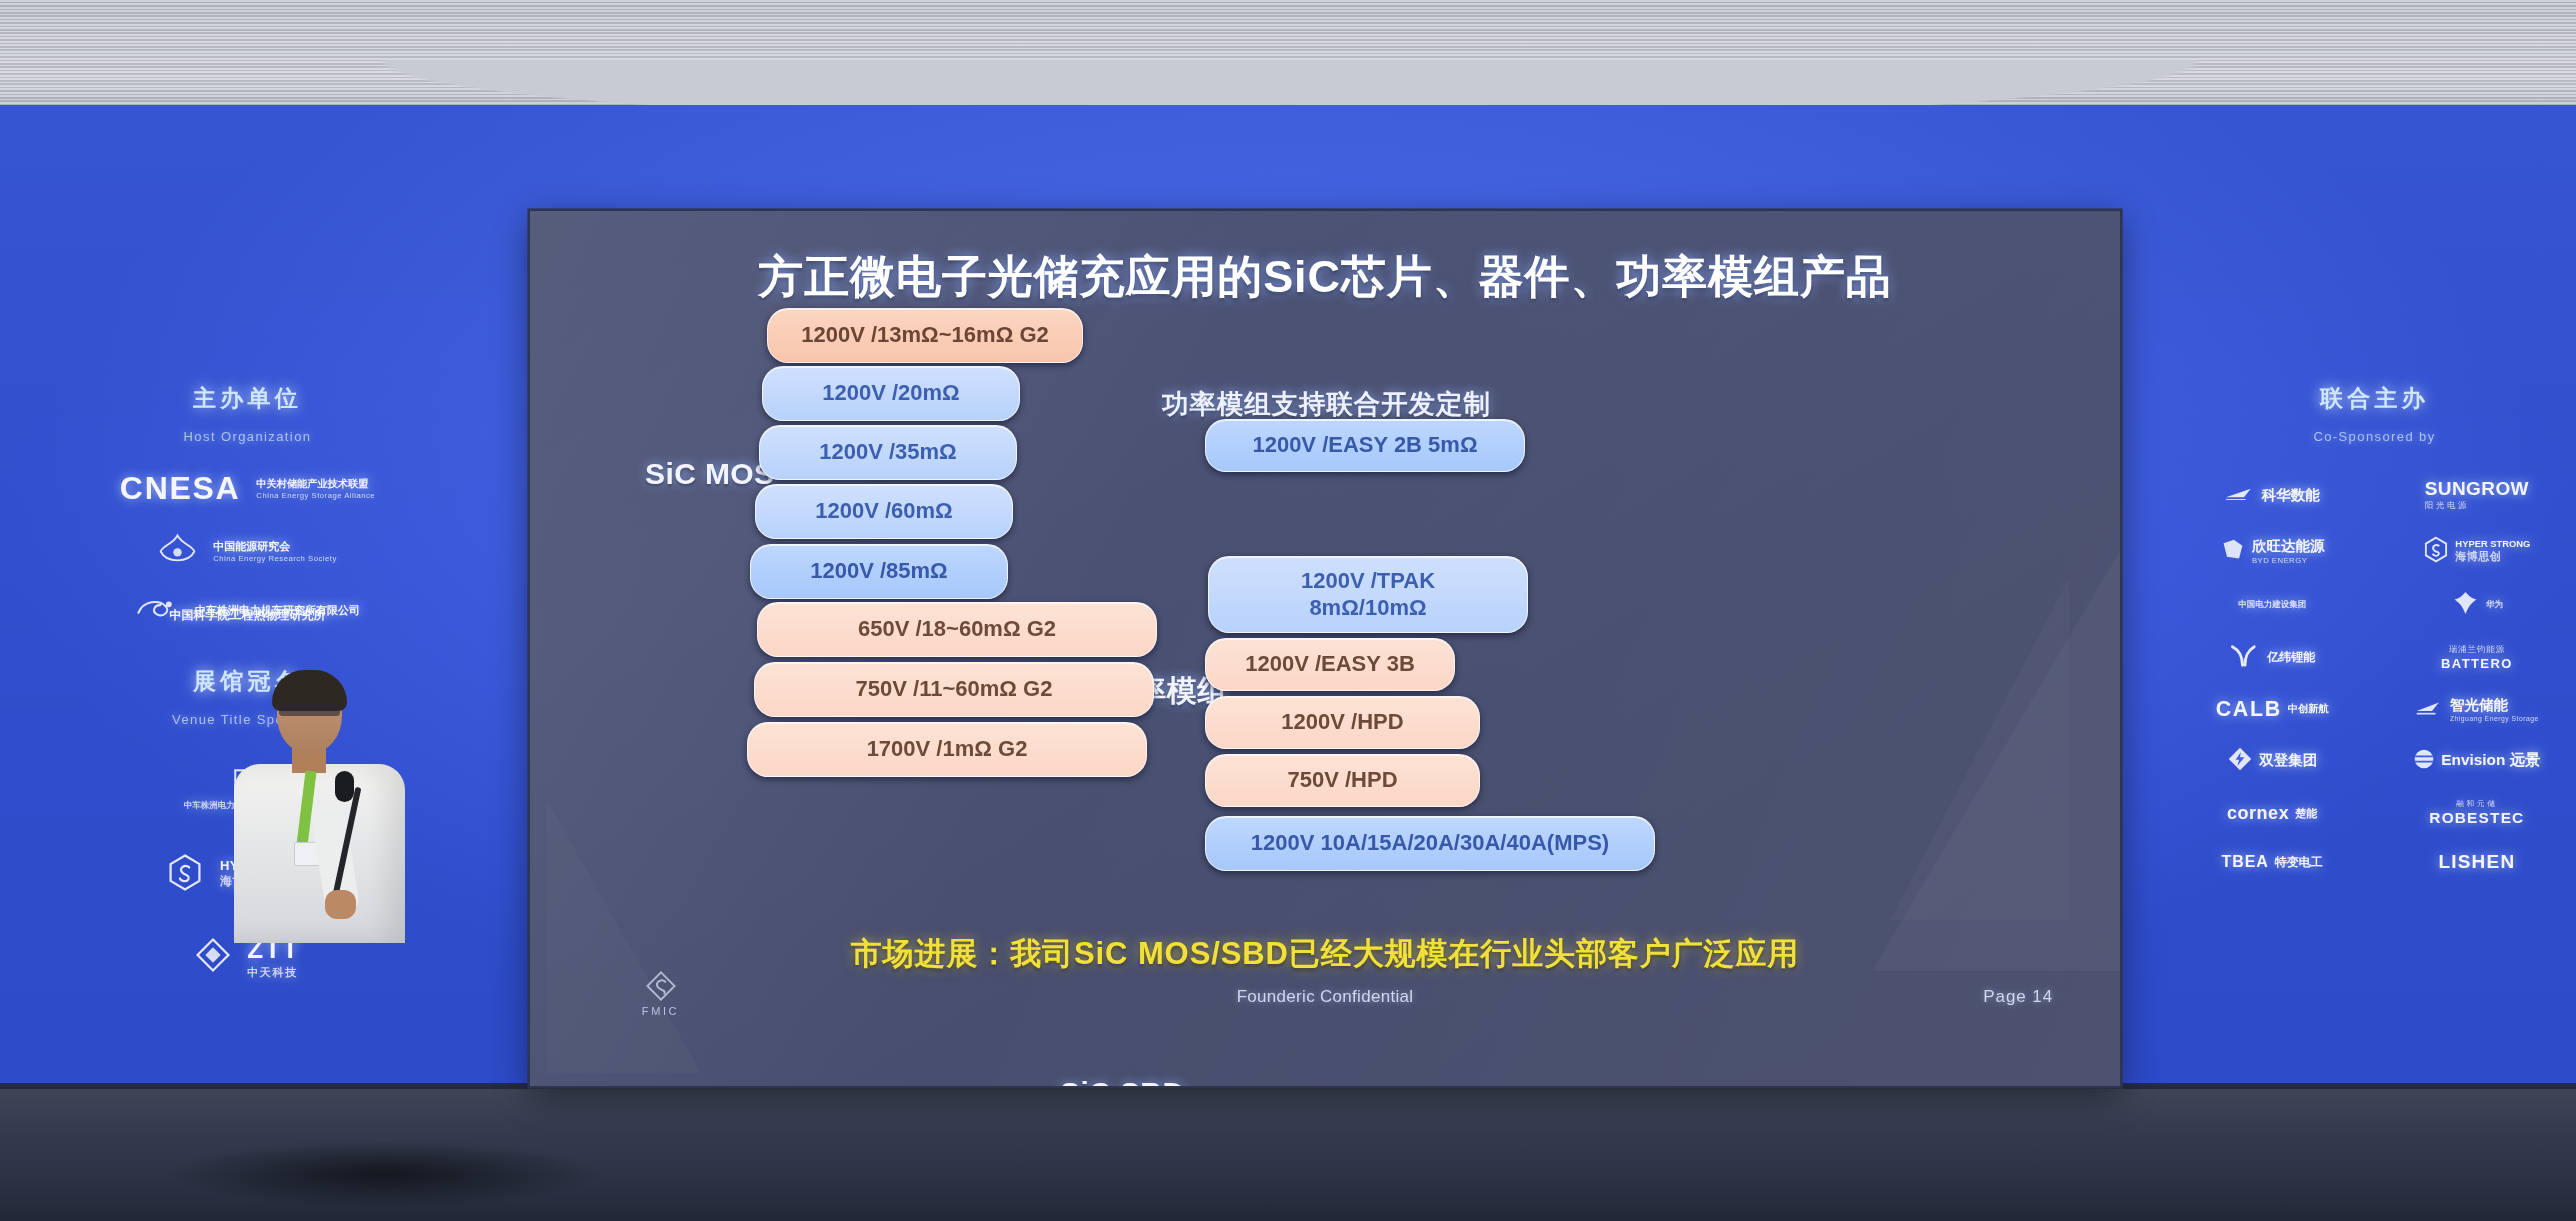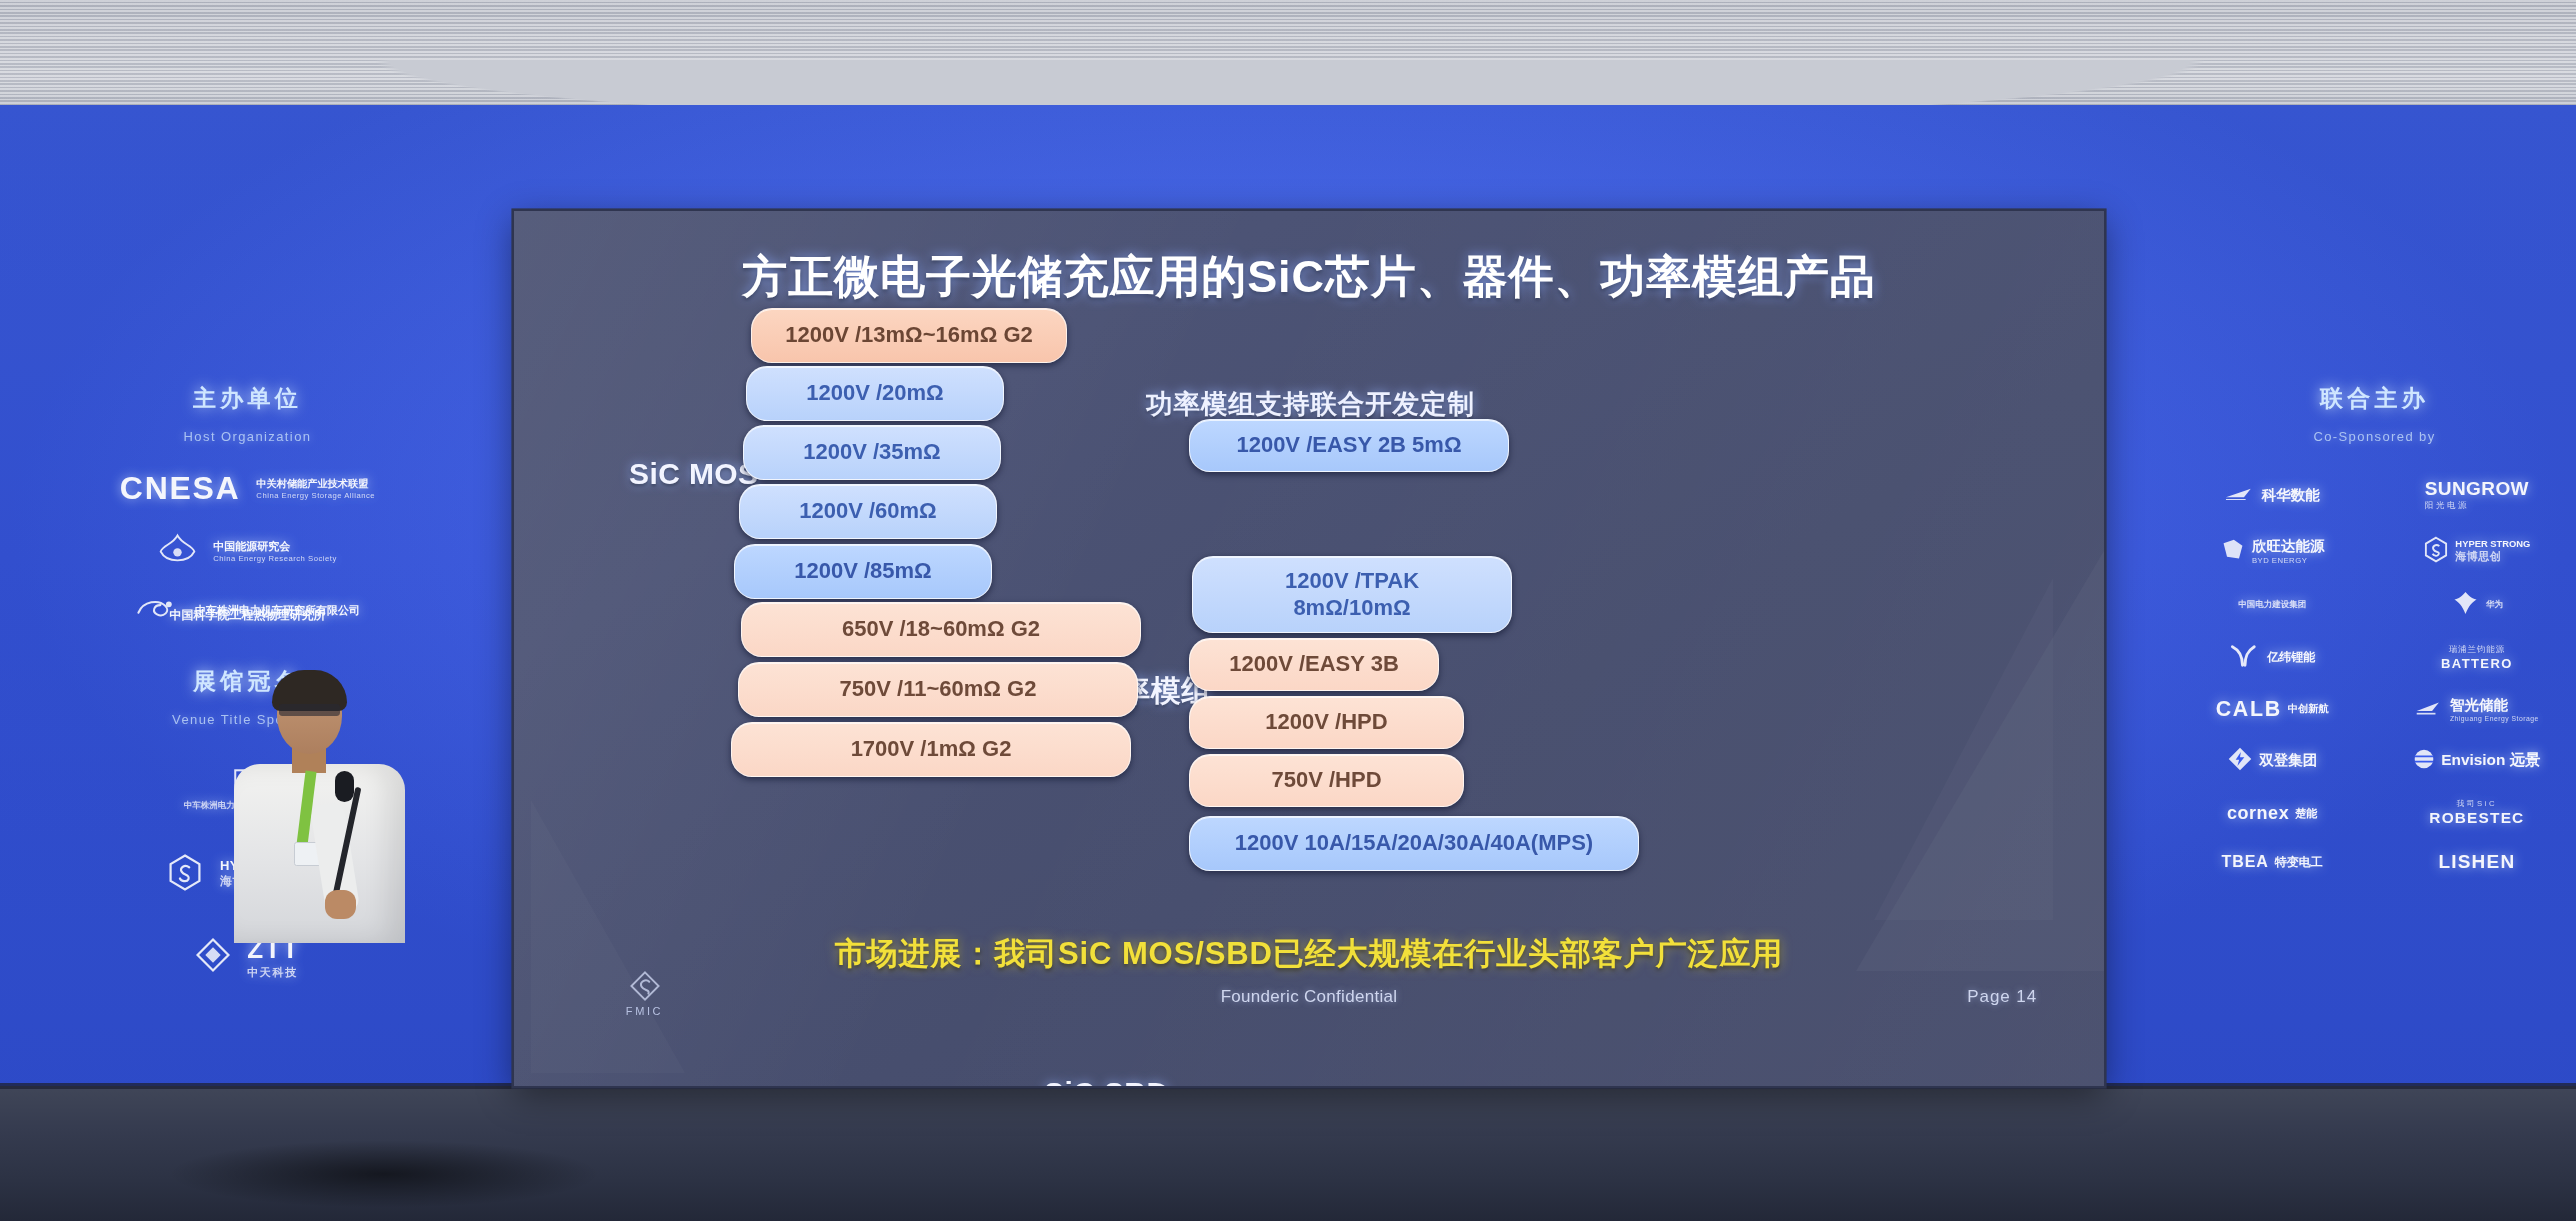--- a/index.html
+++ b/index.html
@@ -20,21 +20,21 @@
   .wall-vign{position:absolute;left:0;top:105px;width:2576px;height:1008px;
     background:radial-gradient(ellipse 1708px 769px at 50% 40%, rgba(255,255,255,.10), rgba(0,0,0,.14) 75%);}
 
   .floor{position:absolute;left:0;top:1086px;width:2576px;height:135px;
     background:linear-gradient(180deg,#3d4358 0%,#343a4e 30%,#2b3042 70%,#21real 100%);}
   .floor{background:linear-gradient(180deg,#404658 0%,#363c50 30%,#2c3244 70%,#232838 100%);}
   .floor-shadow{position:absolute;left:85px;top:1127px;width:598px;height:94px;
     background:radial-gradient(ellipse 299px 47px at 50% 50%, rgba(0,0,0,.55), rgba(0,0,0,0) 72%);}
 
   
-  #screen{position:absolute;left:514px;top:211px;width:1590px;height:875px;
+  #screen{position:absolute;left:530px;top:211px;width:1590px;height:875px;
     background:linear-gradient(150deg,#4a5172 0%,#4c5375 25%,#474e6e 60%,#454b6a 100%);
     box-shadow:0 0 0 2.6px #2f3550, 0 8.5px 34px rgba(0,0,0,.45);overflow:hidden;}
   .scr-tri{position:absolute;right:-34px;top:282px;width:0;height:0;
     border-left:282px solid transparent;border-bottom:478px solid rgba(255,255,255,.035);}
   .scr-tri2{position:absolute;right:51px;top:367px;width:0;height:0;
     border-left:179px solid transparent;border-bottom:342px solid rgba(255,255,255,.028);}
   .scr-tri3{position:absolute;left:17px;top:589px;width:0;height:0;
     border-right:154px solid transparent;border-bottom:273px solid rgba(255,255,255,.025);}
   .scr-sheen{position:absolute;left:0;top:0;width:100%;height:100%;
     background:linear-gradient(115deg,rgba(255,255,255,.07) 0%,rgba(255,255,255,0) 38%,rgba(255,255,255,.04) 100%);}
@@ -321,21 +321,21 @@
           <span>远景</span>
         </span>
       </div>
 
       <div class="rcell">
         <span class="logo-txt" style="font-size:18px;letter-spacing:0.5px;">cornex</span>
         <span class="logo-txt" style="font-size:11px;">楚能</span>
       </div>
       <div class="rcell">
         <span class="logo-txt" style="font-size:15.4px;letter-spacing:1.2px;text-align:center;">
-          <span class="logo-sub" style="font-size:7.7px;letter-spacing:2.6px;">我司SiC</span>
+          <span class="logo-sub" style="font-size:7.7px;letter-spacing:2.6px;">融和元储</span>
           <span>ROBESTEC</span>
         </span>
       </div>
 
       <div class="rcell">
         <span class="logo-txt" style="font-size:16px;letter-spacing:0.9px;">TBEA</span>
         <span class="logo-txt" style="font-size:12px;">特变电工</span>
       </div>
       <div class="rcell">
         <span class="logo-txt" style="font-size:19px;letter-spacing:1.2px;">LISHEN</span>

